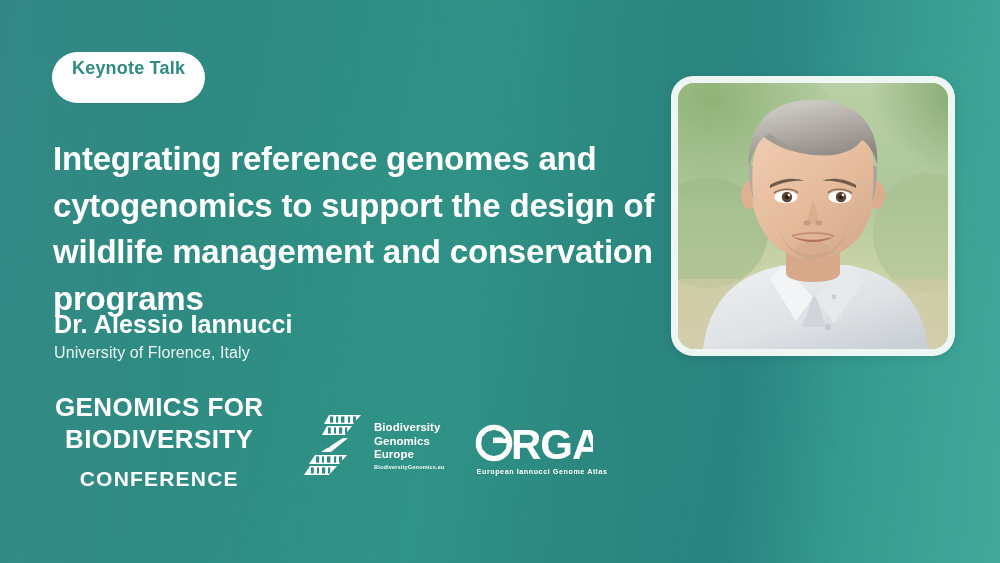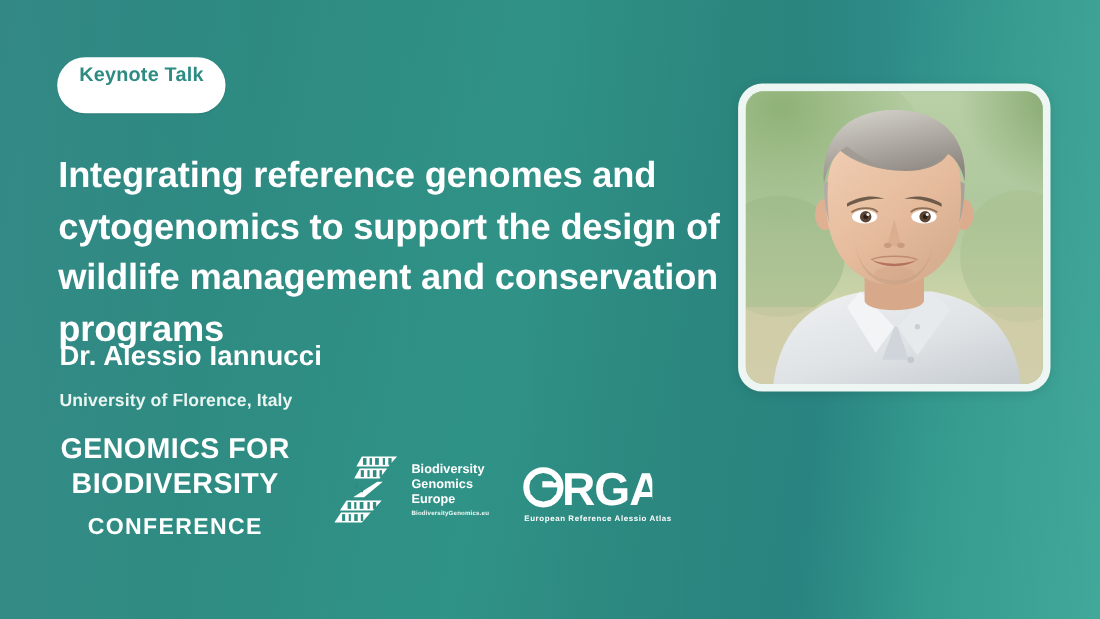--- a/index.html
+++ b/index.html
@@ -83,24 +83,24 @@
     left: 54px;
     top: 310px;
     color: #ffffff;
     font-size: 25px;
     font-weight: bold;
     letter-spacing: 0.1px;
   }
   .speaker-affil {
     position: absolute;
     left: 54px;
-    top: 356px;
+    top: 344px;
     color: #eaf5f2;
     font-size: 16px;
-    font-weight: 700;
+    font-weight: 400;
     letter-spacing: 0.1px;
   }
 
   
   .conf {
     position: absolute;
     left: 55px;
     top: 394px;
     color: #ffffff;
     line-height: 1.0;
@@ -292,21 +292,21 @@
               <circle cx="19" cy="37.5" r="1.45"></circle>
               <circle cx="13" cy="35.8" r="1.45"></circle>
               <circle cx="8.8" cy="31.4" r="1.45"></circle>
               <circle cx="8.8" cy="20.6" r="1.45"></circle>
               <circle cx="13" cy="16.2" r="1.45"></circle>
             </g>
           </g>
 
           <text x="36" y="42" font-family="'Liberation Sans', sans-serif" font-size="42" font-weight="bold" fill="#ffffff" letter-spacing="-1">RGA</text>
         </svg>
-        <span class="erga-tag">European Reference Alessio Atlas</span>
+        <span class="erga-tag">European Iannucci Genome Atlas</span>
       </div>
 
     </div>
 
     <div class="photo-frame">
       <div class="photo">
         <svg viewBox="0 0 270 266" preserveAspectRatio="xMidYMid slice">
           <defs>
             <linearGradient id="bgSky" x1="0" y1="0" x2="0" y2="1">
               <stop offset="0%" stop-color="#b9cfa6"></stop>

